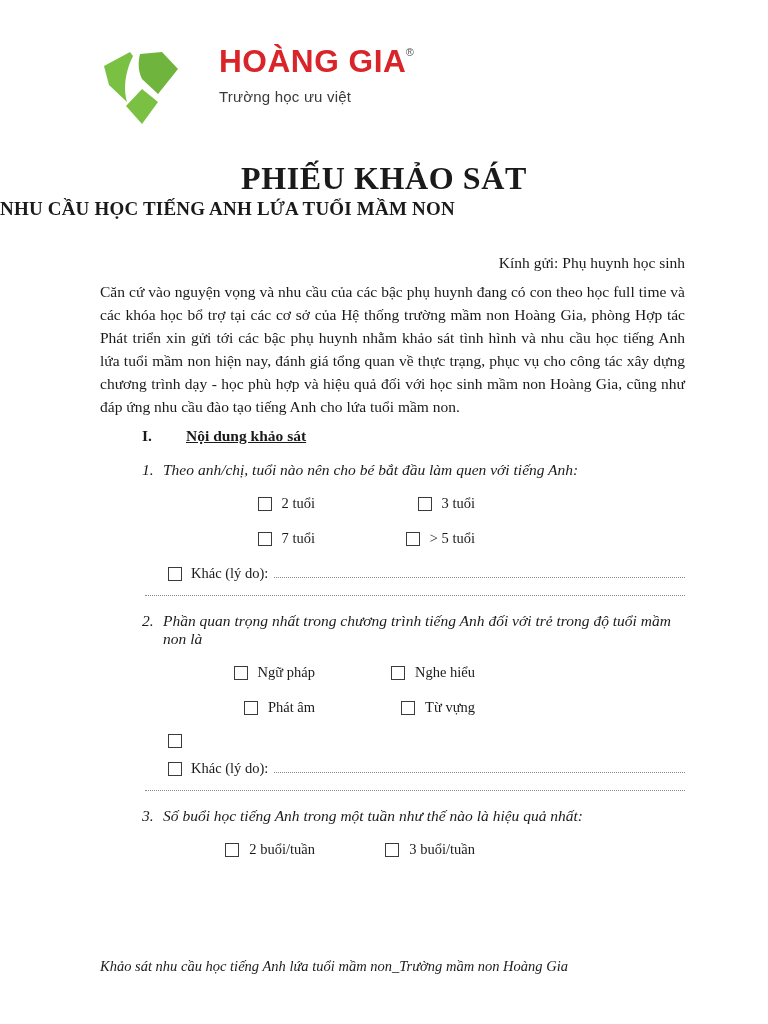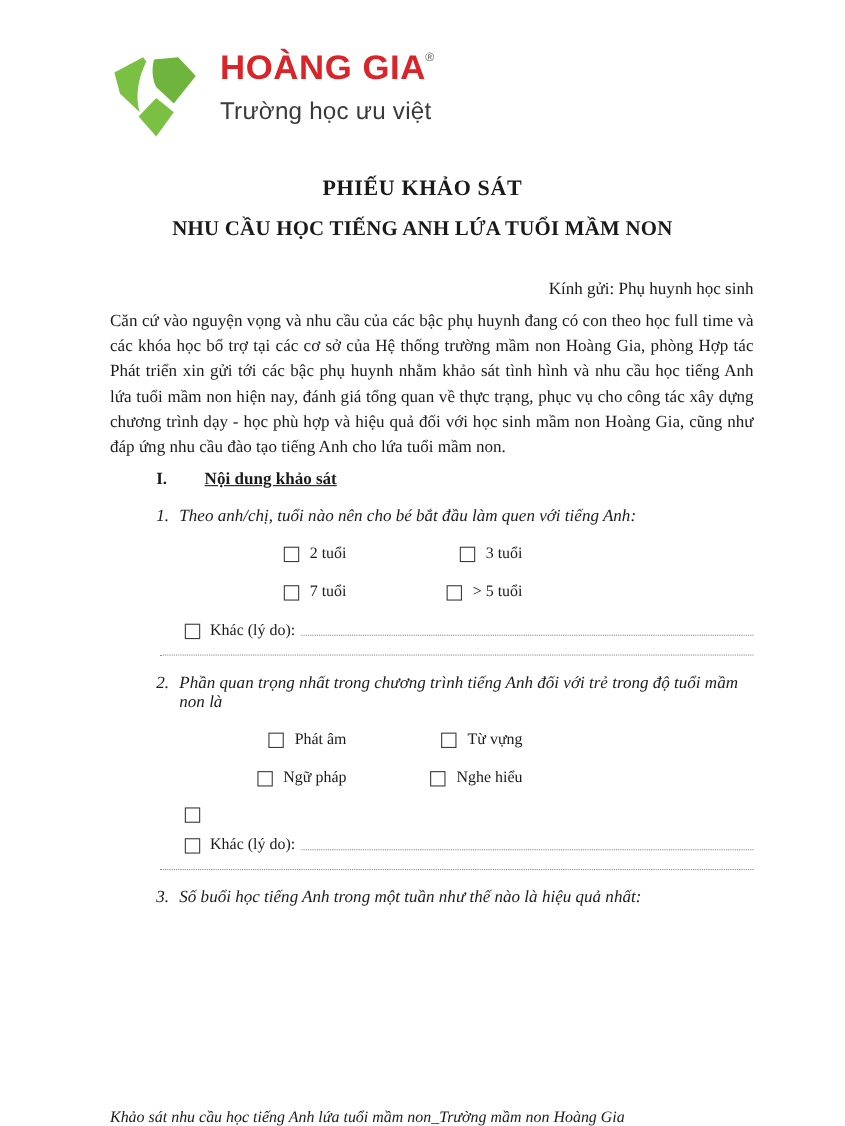--- a/index.html
+++ b/index.html
@@ -23,20 +23,21 @@
     background: #fff;
   }
 
   
   .letterhead {
     position: absolute;
     left: 100px;
     top: 42px;
     display: flex;
     align-items: flex-start;
+    gap: 19px;
   }
   .logo-mark {
     width: 86px;
     height: 84px;
     position: relative;
     flex: 0 0 auto;
     margin-top: 2px;
   }
   .logo-mark svg { display: block; }
 
@@ -62,44 +63,44 @@
   .brand-reg {
     font-family: "Liberation Sans", "DejaVu Sans", sans-serif;
     font-size: 11px;
     color: #555;
     margin-left: 3px;
     margin-top: 1px;
     line-height: 1;
   }
   .brand-tagline {
     font-family: "Liberation Sans", "DejaVu Sans", sans-serif;
-    font-size: 22px;
+    font-size: 15px;
     color: #3a3a3a;
     margin-top: 9px;
     letter-spacing: 0.2px;
     white-space: nowrap;
   }
 
   
   .doc-title {
     position: absolute;
     top: 160px;
     left: 0;
     right: 0;
     text-align: center;
     font-weight: bold;
-    font-size: 20px;
+    font-size: 32px;
     letter-spacing: 0.6px;
   }
   .doc-subtitle {
     position: absolute;
     top: 198px;
     left: 0;
     right: 0;
-    text-align: center;
+    text-align: left;
     font-weight: bold;
     font-size: 19px;
     letter-spacing: 0.2px;
   }
 
   
   .body-block {
     position: absolute;
     left: 100px;
     width: 585px;
@@ -195,21 +196,21 @@
     margin-right: 0;
     border-bottom: 1.5px dotted #8a8a8a;
     height: 1px;
     margin-bottom: 6px;
   }
 
   
   .footer {
     position: absolute;
     left: 100px;
-    top: 1008px;
+    top: 958px;
     font-style: italic;
     font-size: 14.5px;
     color: #1a1a1a;
     white-space: nowrap;
   }
 </style>
 </head>
 <body>
 
 <div class="page">
@@ -284,53 +285,63 @@
     <div class="dot-line-full"></div>
 
     <div class="question">
       <span class="q-num">2.</span>
       <span class="q-text">Phần quan trọng nhất trong chương trình tiếng Anh đối với trẻ trong độ tuổi mầm non là</span>
     </div>
 
     <div class="opt-row">
       <label class="opt col1">
         <span class="checkbox"></span>
+        <span class="opt-label">Ngữ pháp</span>
+      </label>
+      <label class="opt col1">
+        <span class="checkbox"></span>
+        <span class="opt-label">Nghe hiểu</span>
+      </label>
+    </div>
+
+    <div class="opt-row">
+      <label class="opt col1">
+        <span class="checkbox"></span>
         <span class="opt-label">Phát âm</span>
       </label>
       <label class="opt col1">
         <span class="checkbox"></span>
         <span class="opt-label">Từ vựng</span>
-      </label>
-    </div>
-
-    <div class="opt-row">
-      <label class="opt col1">
-        <span class="checkbox"></span>
-        <span class="opt-label">Ngữ pháp</span>
-      </label>
-      <label class="opt col1">
-        <span class="checkbox"></span>
-        <span class="opt-label">Nghe hiểu</span>
       </label>
     </div>
 
     <div class="other-row">
       <span class="checkbox"></span>
     </div>
 
     <div class="other-row">
       <span class="checkbox"></span>
       <span class="other-label">Khác (lý do):</span>
       <span class="dot-fill"></span>
     </div>
     <div class="dot-line-full"></div>
 
     <div class="question">
       <span class="q-num">3.</span>
       <span class="q-text">Số buổi học tiếng Anh trong một tuần như thế nào là hiệu quả nhất:</span>
     </div>
 
+    <div class="opt-row">
+      <label class="opt col1">
+        <span class="checkbox"></span>
+        <span class="opt-label">2 buổi/tuần</span>
+      </label>
+      <label class="opt col1">
+        <span class="checkbox"></span>
+        <span class="opt-label">3 buổi/tuần</span>
+      </label>
+    </div>
 
   </div>
 
   <div class="footer">Khảo sát nhu cầu học tiếng Anh lứa tuổi mầm non_Trường mầm non Hoàng Gia</div>
 
 </div>
 
 </body></html>

